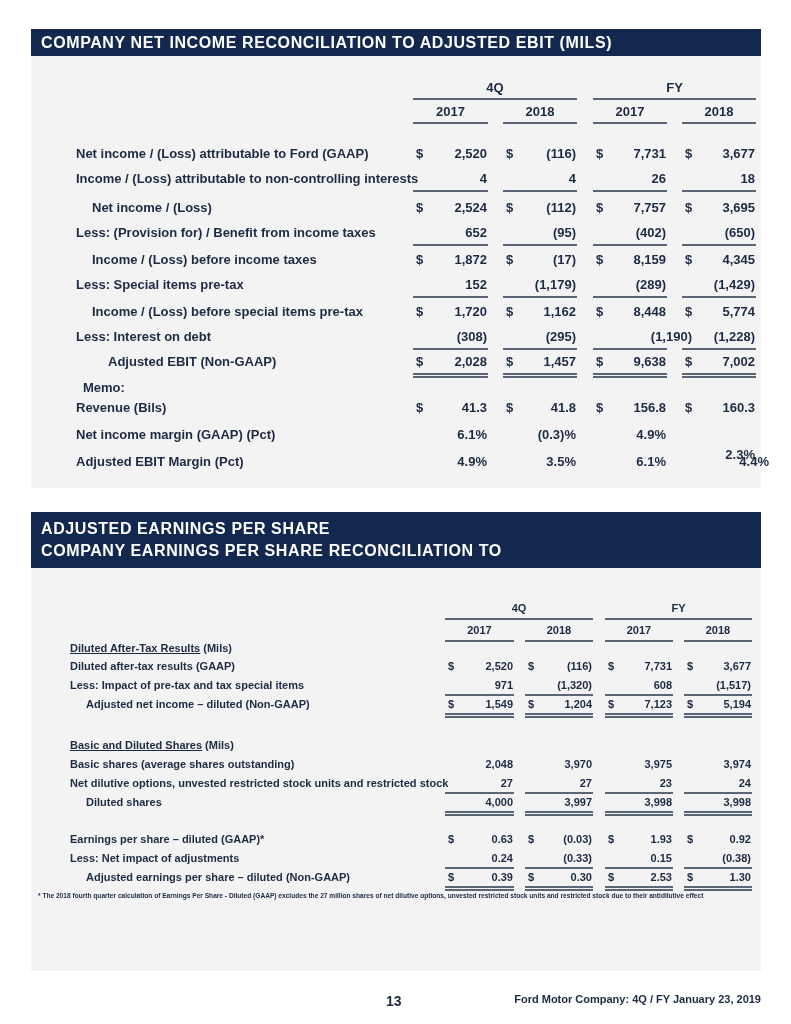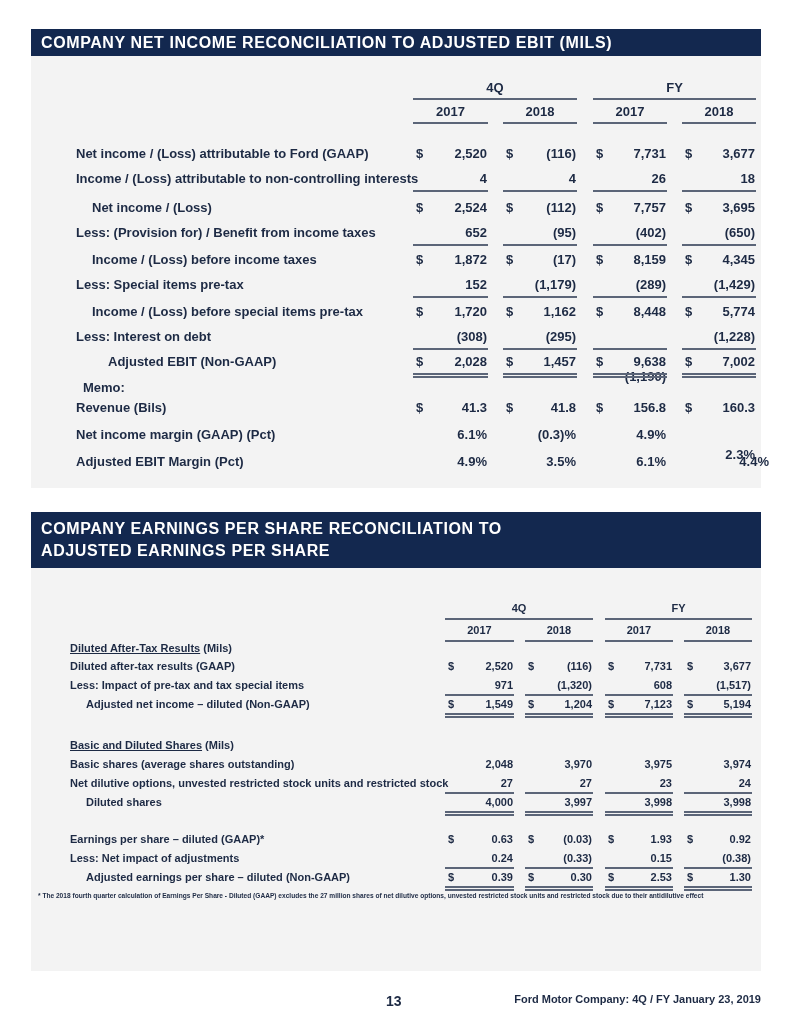--- a/index.html
+++ b/index.html
@@ -176,21 +176,21 @@
       </div>
       <div class="lbl " style="top: 300px;">Less:  Interest on debt</div>
       <div class="cell" style="left: 385px; width: 71px; top: 300px;">
         <span class="v">(308)</span>
       </div>
       <div class="line" style="left: 382px; width: 75px; top: 319px;"></div>
       <div class="cell" style="left: 475px; width: 70px; top: 300px;">
         <span class="v">(295)</span>
       </div>
       <div class="line" style="left: 472px; width: 74px; top: 319px;"></div>
-      <div class="cell" style="left: 565px; width: 70px; top: 300px; margin-top: 40px;">
+      <div class="cell" style="left: 591px; width: 70px; top: 300px;">
         <span class="v">(1,190)</span>
       </div>
       <div class="line" style="left: 562px; width: 74px; top: 319px;"></div>
       <div class="cell" style="left: 654px; width: 70px; top: 300px;">
         <span class="v">(1,228)</span>
       </div>
       <div class="line" style="left: 651px; width: 74px; top: 319px;"></div>
       <div class="lbl ind2" style="top: 325px;">Adjusted EBIT (Non-GAAP)</div>
       <div class="cell" style="left: 385px; width: 71px; top: 325px;">
         <span class="d">$</span>
@@ -254,22 +254,22 @@
         <span class="v">6.1%</span>
       </div>
       <div class="cell" style="left: 668px; width: 70px; top: 425px;">
         <span class="v">4.4%</span>
       </div>
     </div>
 </div>
 
 <div class="panel t2" id="p2">
   <div class="panel-header">
+    <div>ADJUSTED EARNINGS PER SHARE</div>
     <div>COMPANY EARNINGS PER SHARE RECONCILIATION TO</div>
-    <div>ADJUSTED EARNINGS PER SHARE</div>
   </div>
   <div id="t2body">
       <div class="hdr" style="left: 414px; width: 148px; top: 90px; font-size: 11px;">4Q</div>
       <div class="line" style="left: 414px; width: 148px; top: 106px;"></div>
       <div class="hdr" style="left: 574px; width: 147px; top: 90px; font-size: 11px;">FY</div>
       <div class="line" style="left: 574px; width: 147px; top: 106px;"></div>
       <div class="hdr" style="left: 414px; width: 69px; top: 112px; font-size: 11px;">2017</div>
       <div class="line" style="left: 414px; width: 69px; top: 128px;"></div>
       <div class="hdr" style="left: 494px; width: 68px; top: 112px; font-size: 11px;">2018</div>
       <div class="line" style="left: 494px; width: 68px; top: 128px;"></div>

